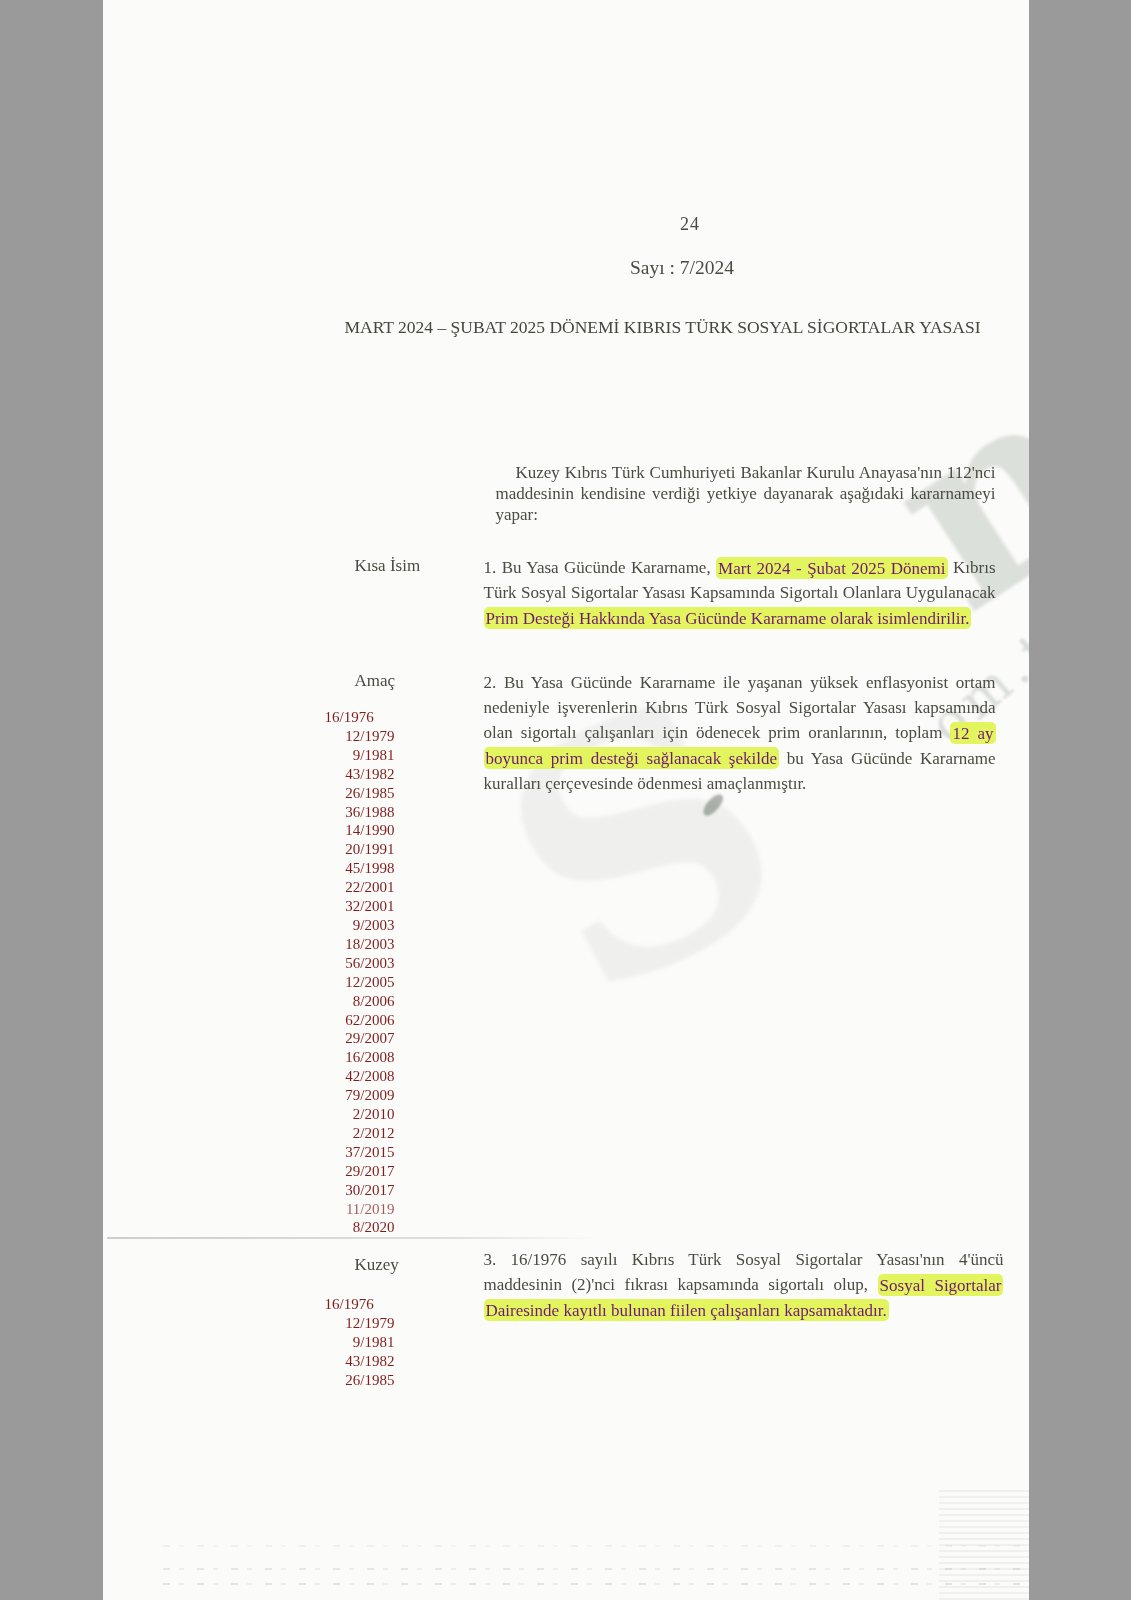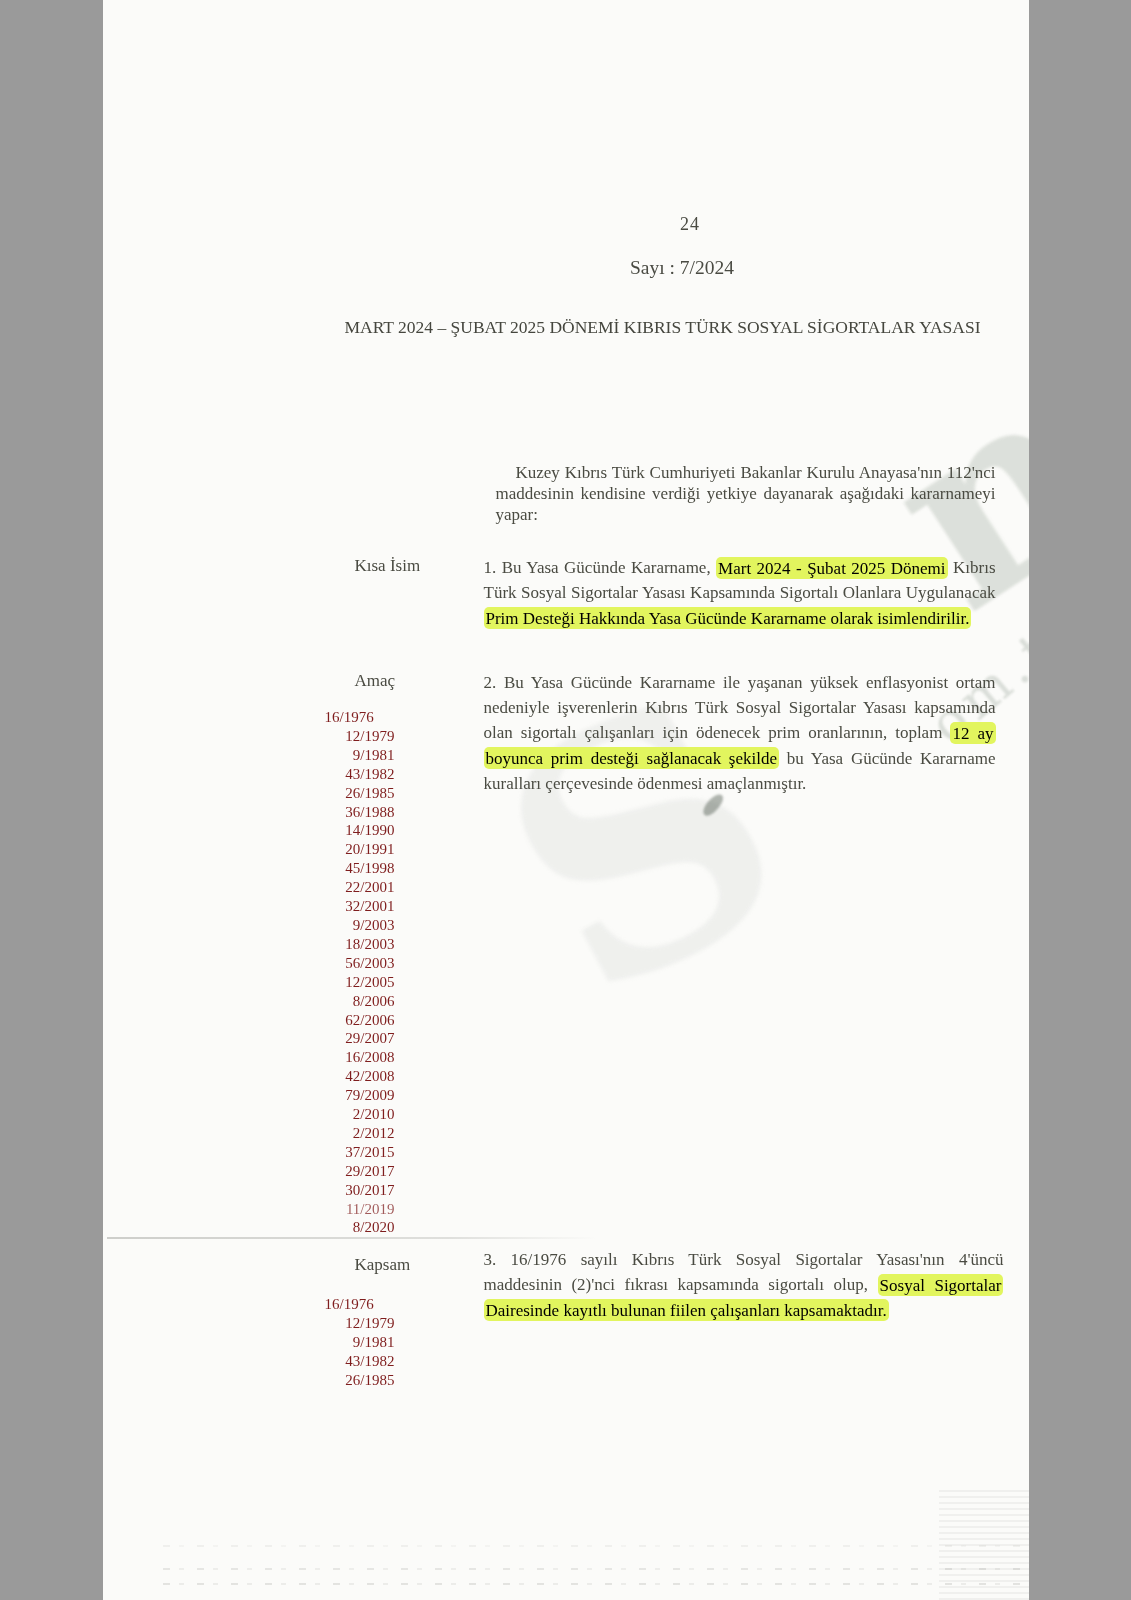--- a/index.html
+++ b/index.html
@@ -99,21 +99,21 @@
   .label-kapsam{top:1255px;}
   .amend{
     position:absolute;left:222px;width:70px;
     font-size:15px;line-height:18.9px;color:#7f1d1d;text-align:right;
   }
   .amend div:first-child{text-align:left;}
   .amend-amac{top:708px;}
   .amend-amac div:nth-child(27){opacity:.72;} 
   .amend-kapsam{top:1295px;}
   .hl{
-    color:#000000;
+    color:#701a75;
     padding:1.5px 2px;
     border-radius:5px;
     box-decoration-break:clone;
     -webkit-box-decoration-break:clone;
   }
 </style>
 </head>
 <body>
 
 <div class="page">
@@ -166,21 +166,21 @@
       <div>79/2009</div>
       <div>2/2010</div>
       <div>2/2012</div>
       <div>37/2015</div>
       <div>29/2017</div>
       <div>30/2017</div>
       <div>11/2019</div>
       <div>8/2020</div>
     </div>
 
-  <div class="side-label label-kapsam">Kapsam</div>
+  <div class="side-label label-kapsam">Kuzey</div>
   <div class="para para-3"><span>3. 16/1976 sayılı Kıbrıs Türk Sosyal Sigortalar Yasası'nın 4'üncü maddesinin (2)'nci fıkrası kapsamında sigortalı olup, </span><span class="hl" style="background: rgb(226, 245, 94);">Sosyal Sigortalar Dairesinde kayıtlı bulunan fiilen çalışanları kapsamaktadır.</span></div>
   <div class="amend amend-kapsam">
       <div>16/1976</div>
       <div>12/1979</div>
       <div>9/1981</div>
       <div>43/1982</div>
       <div>26/1985</div>
     </div>
 
 </div>

